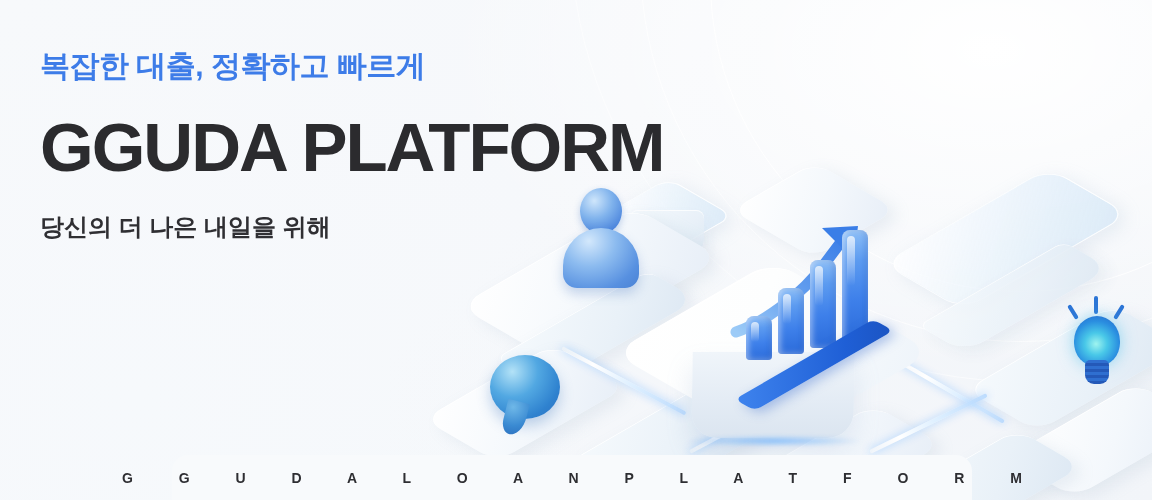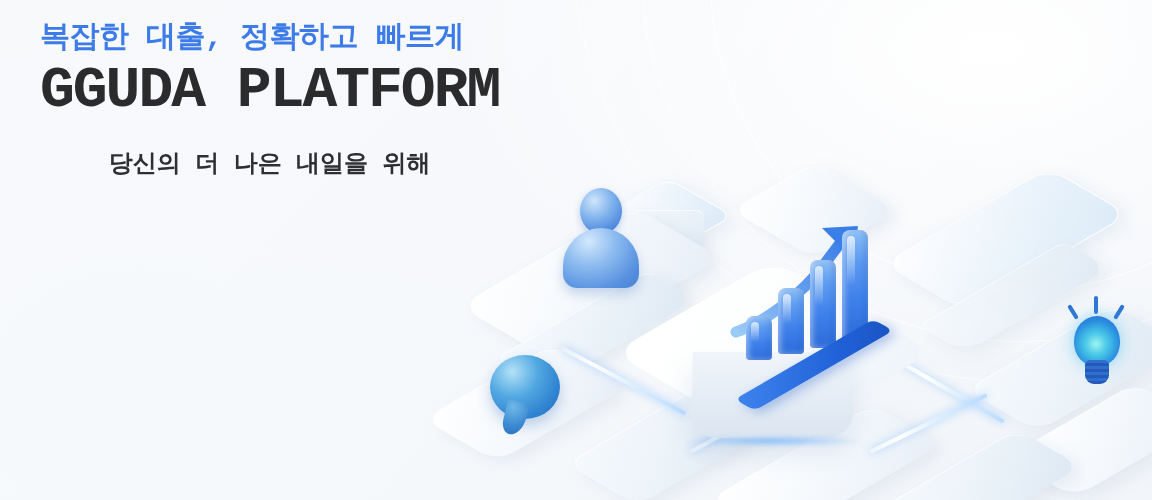--- a/index.html
+++ b/index.html
@@ -33,49 +33,47 @@
     pointer-events: none;
   }
   .arc-glow.a1 { width: 620px; height: 620px; right: -180px; top: -330px; border-color: rgba(255,255,255,0.9); }
   .arc-glow.a2 { width: 760px; height: 760px; right: -250px; top: -420px; border-color: rgba(255,255,255,0.7); }
   .arc-glow.a3 { width: 900px; height: 900px; right: -320px; top: -520px; border-color: rgba(255,255,255,0.55); }
 
   
   .copy {
     position: absolute;
     left: 40px;
-    top: 20px;
+    top: 48px;
     z-index: 20;
-    font-family: Liberation Mono, monospace;
   }
   .tagline {
     font-size: 30px;
     font-weight: 700;
     letter-spacing: -0.5px;
     color: #3d7ce8;
     line-height: 1.2;
     white-space: nowrap;
   }
   .main-title {
-    margin-top: 5px;
-    font-size: 58px;
+    margin-top: 28px;
+    font-size: 69px;
     font-weight: 800;
     letter-spacing: -2px;
     color: #2b2b2e;
     line-height: 1.05;
     white-space: nowrap;
   }
   .subcopy {
     margin-top: 26px;
     font-size: 24px;
     line-height: 1.45;
     color: #2f2f33;
     font-weight: 600;
     white-space: nowrap;
-    text-align: center;
   }
   .subcopy .strong { font-weight: 800; }
   .subcopy .soft { font-weight: 600; }
 
   
   .scene {
     position: absolute;
     left: 430px;
     top: 150px;
     width: 722px;
@@ -387,14 +385,17 @@
     <div class="bulb">
       <div class="ray r1"></div>
       <div class="ray r2"></div>
       <div class="ray r3"></div>
       <div class="glass-ball"></div>
       <div class="screw"></div>
     </div>
 
   </div>
 
+  <div class="bottom-bar">
+    <div class="strip-text">G G U D A   L O A N   P L A T F O R M</div>
+  </div>
 
 </div>
 
 </body></html>

